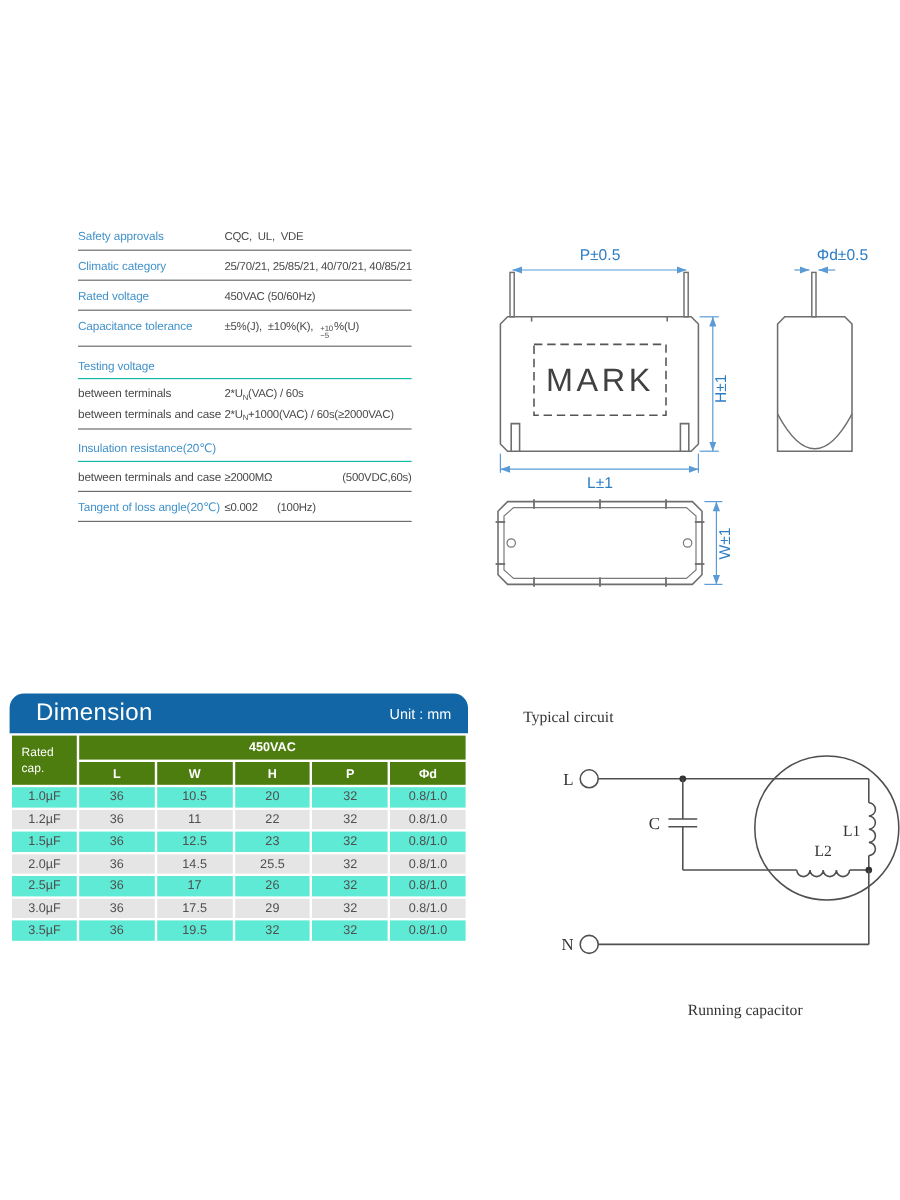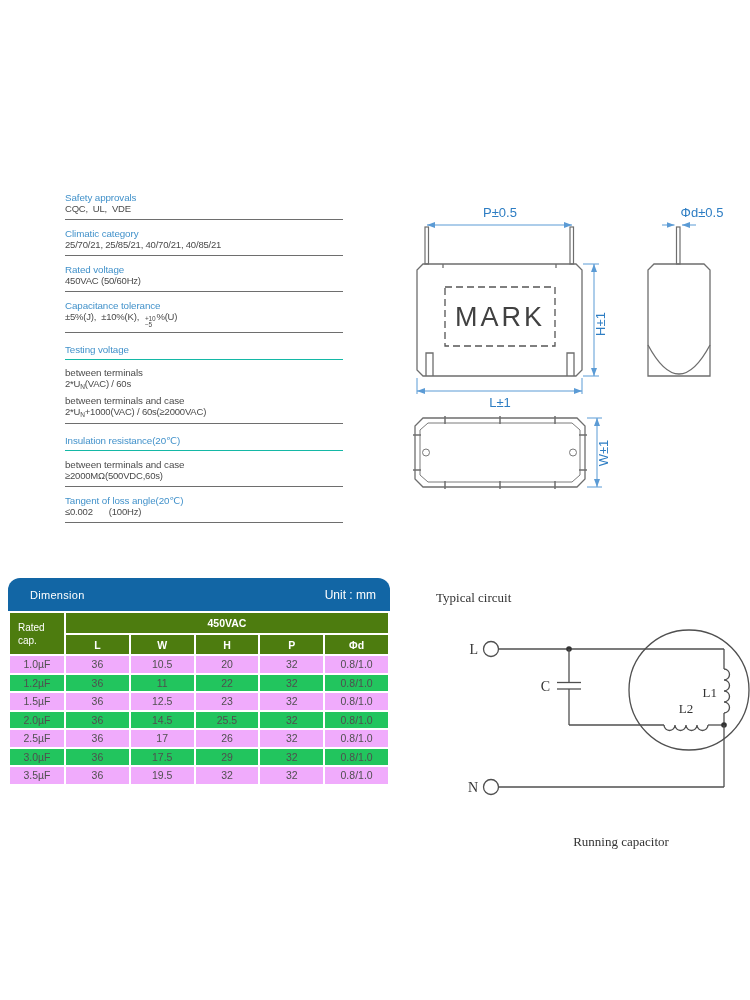--- a/index.html
+++ b/index.html
@@ -1,48 +1,48 @@
 <!DOCTYPE html>
 <html><head>
 <meta charset="utf-8">
 <style>
   html,body{margin:0;padding:0;background:#fff;}
   .page{position:relative;width:750px;height:1000px;background:#ffffff;overflow:hidden;
         font-family:"Liberation Sans","DejaVu Sans",sans-serif;}
 
   
   .spec-table{position:absolute;left:65px;top:190px;width:278px;}
-  .spec-row{display:flex;align-items:baseline;flex-direction:column;}
+  .spec-row{display:flex;align-items:baseline;}
   .spec-row.row{padding:8px 0 5px;border-bottom:1.5px solid #6e6e6e;}
   .spec-row.section{padding:11px 0 4px;border-bottom:1px solid #14b8a6;}
   .spec-row.subrow{padding:7px 0 1px;}
   .spec-row.subrow_last{padding:5px 0 6px;border-bottom:1.5px solid #6e6e6e;}
   .spec-row:first-child{padding-top:2px;}
   .spec-label{flex:none;width:122px;font-size:9.8px;color:#4191ca;white-space:nowrap;letter-spacing:-0.1px;}
   .spec-label.gray{color:#4a4a4a;}
   .spec-value{display:flex;align-items:baseline;flex:1;font-size:9.5px;color:#4a4a4a;letter-spacing:-0.2px;}
   .spec-value span{white-space:pre;}
   .spec-value .sub{font-size:6.5px;vertical-align:-2px;position:relative;top:2px;}
   .spec-value .gap{margin-left:16px;}
   .spec-value .right{margin-left:auto;}
   .stack{display:inline-flex;flex-direction:column;font-size:6.5px;line-height:6px;margin:0 1px;
          position:relative;top:1px;text-align:left;}
 
   
   .dim-wrap{position:absolute;left:8px;top:578px;width:382px;}
   .dim-banner{height:33px;background:#1266a5;border-radius:12px 12px 0 0;display:flex;align-items:center;}
-  .dim-title{color:#fff;font-size:11px;margin-left:22px;letter-spacing:0.3px;}
+  .dim-title{color:#fff;font-size:20px;margin-left:22px;letter-spacing:0.3px;}
   .dim-unit{color:#fff;font-size:12px;margin-left:auto;margin-right:14px;}
   table.dim-table{width:382px;border-collapse:separate;border-spacing:2.5px;table-layout:fixed;}
   .dim-table th{background:#4d7c0f;color:#fff;overflow:hidden;}
   .dim-table .th-group{font-size:10.5px;font-weight:bold;height:18px;text-align:center;}
   .dim-table .th-col{font-size:10.5px;font-weight:bold;height:17px;text-align:center;}
   .dim-table .th-rated{font-size:10px;font-weight:normal;text-align:left;padding-left:8px;line-height:1.3;}
-  .dim-table td{font-size:10.5px;color:#4f4f4f;text-align:center;height:16.5px;background:#22c55e;padding:0;}
-  .dim-table tr.odd td{background:#f0abfc;}
+  .dim-table td{font-size:10.5px;color:#4f4f4f;text-align:center;height:16.5px;background:#e5e5e5;padding:0;}
+  .dim-table tr.odd td{background:#5eead4;}
 
   
   .drawings{position:absolute;left:400px;top:195px;width:345px;height:315px;}
   .circuit{position:absolute;left:424px;top:585px;width:330px;height:290px;font-family:Liberation Serif, serif;}
   svg{display:block;}
   .outline{stroke:#6e6e6e;stroke-width:1.3;fill:none;}
   .outline-thin{stroke:#7a7a7a;stroke-width:1;fill:none;}
   .lead{stroke:#6e6e6e;stroke-width:1.2;fill:#ffffff;}
   .dimline{stroke:#5b9bd5;stroke-width:1;fill:none;}
   .dimtext{fill:#2d7dc3;font-size:13px;}

